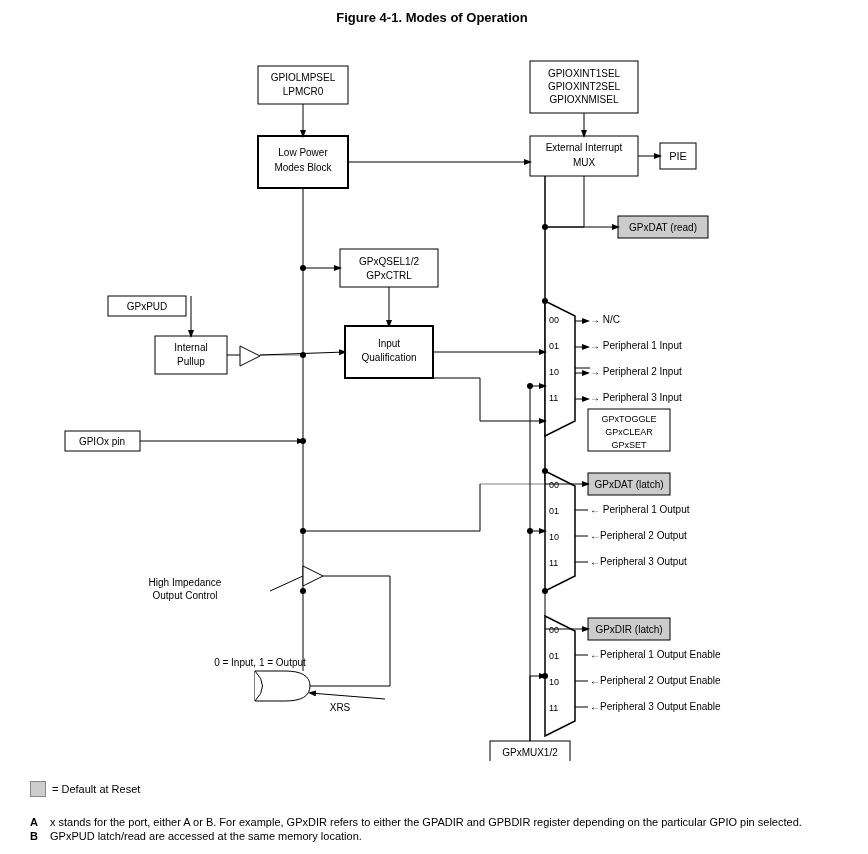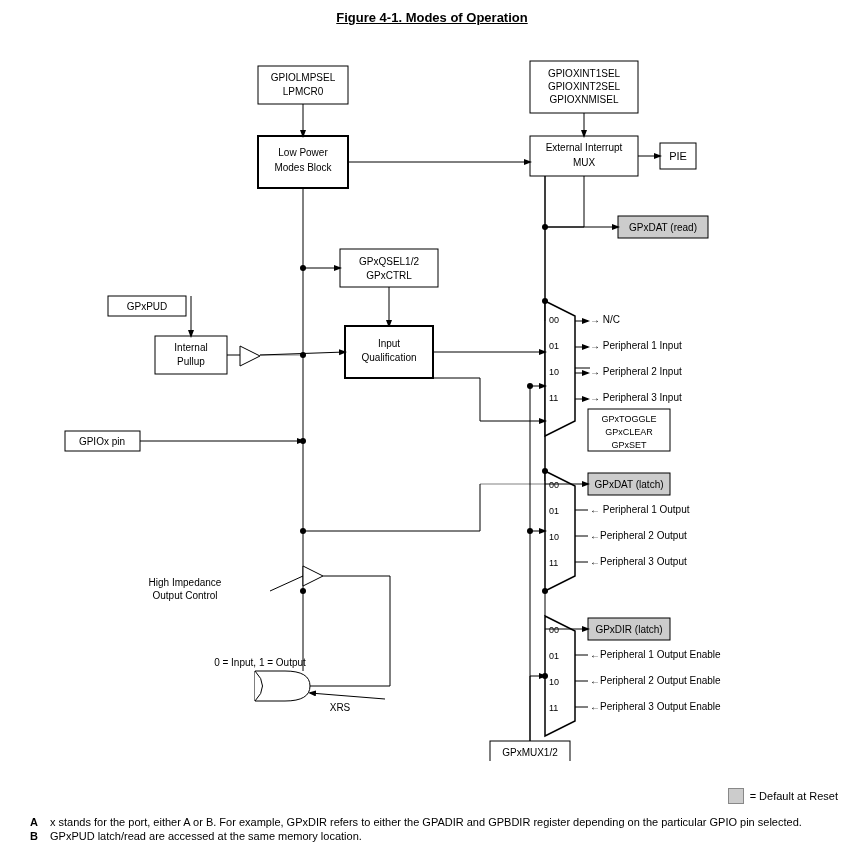--- a/index.html
+++ b/index.html
@@ -10,21 +10,20 @@
       font-family: Arial, sans-serif;
       font-size: 11px;
       overflow: hidden;
       position: relative;
     }
     .page-container {
       width: 864px;
       height: 854px;
       position: relative;
       background: #fff;
-      text-decoration: underline;
     }
     .figure-title {
       text-align: center;
       font-weight: bold;
       font-size: 13px;
       padding-top: 10px;
       padding-bottom: 6px;
     }
     .diagram-area {
       position: relative;
@@ -41,22 +40,21 @@
       position: absolute;
       bottom: 0;
       left: 0;
       width: 868px;
       padding: 6px 30px 10px 30px;
       font-size: 11px;
     }
     .footer-legend {
       display: flex;
       align-items: center;
-      margin-bottom: 12px;
-      justify-content: flex-end;
+      margin-bottom: 19px;
     }
     .legend-box {
       width: 16px;
       height: 16px;
       background: #ccc;
       border: 1px solid #888;
       display: inline-block;
       margin-right: 6px;
     }
     .footer-note {

